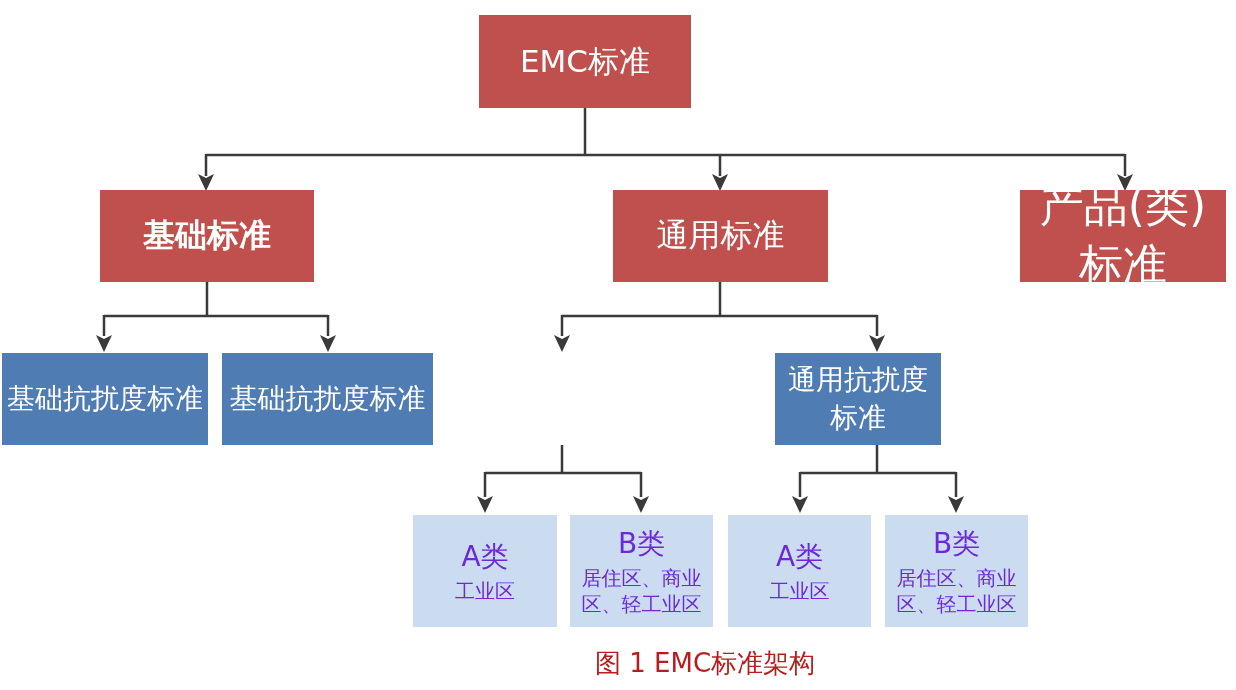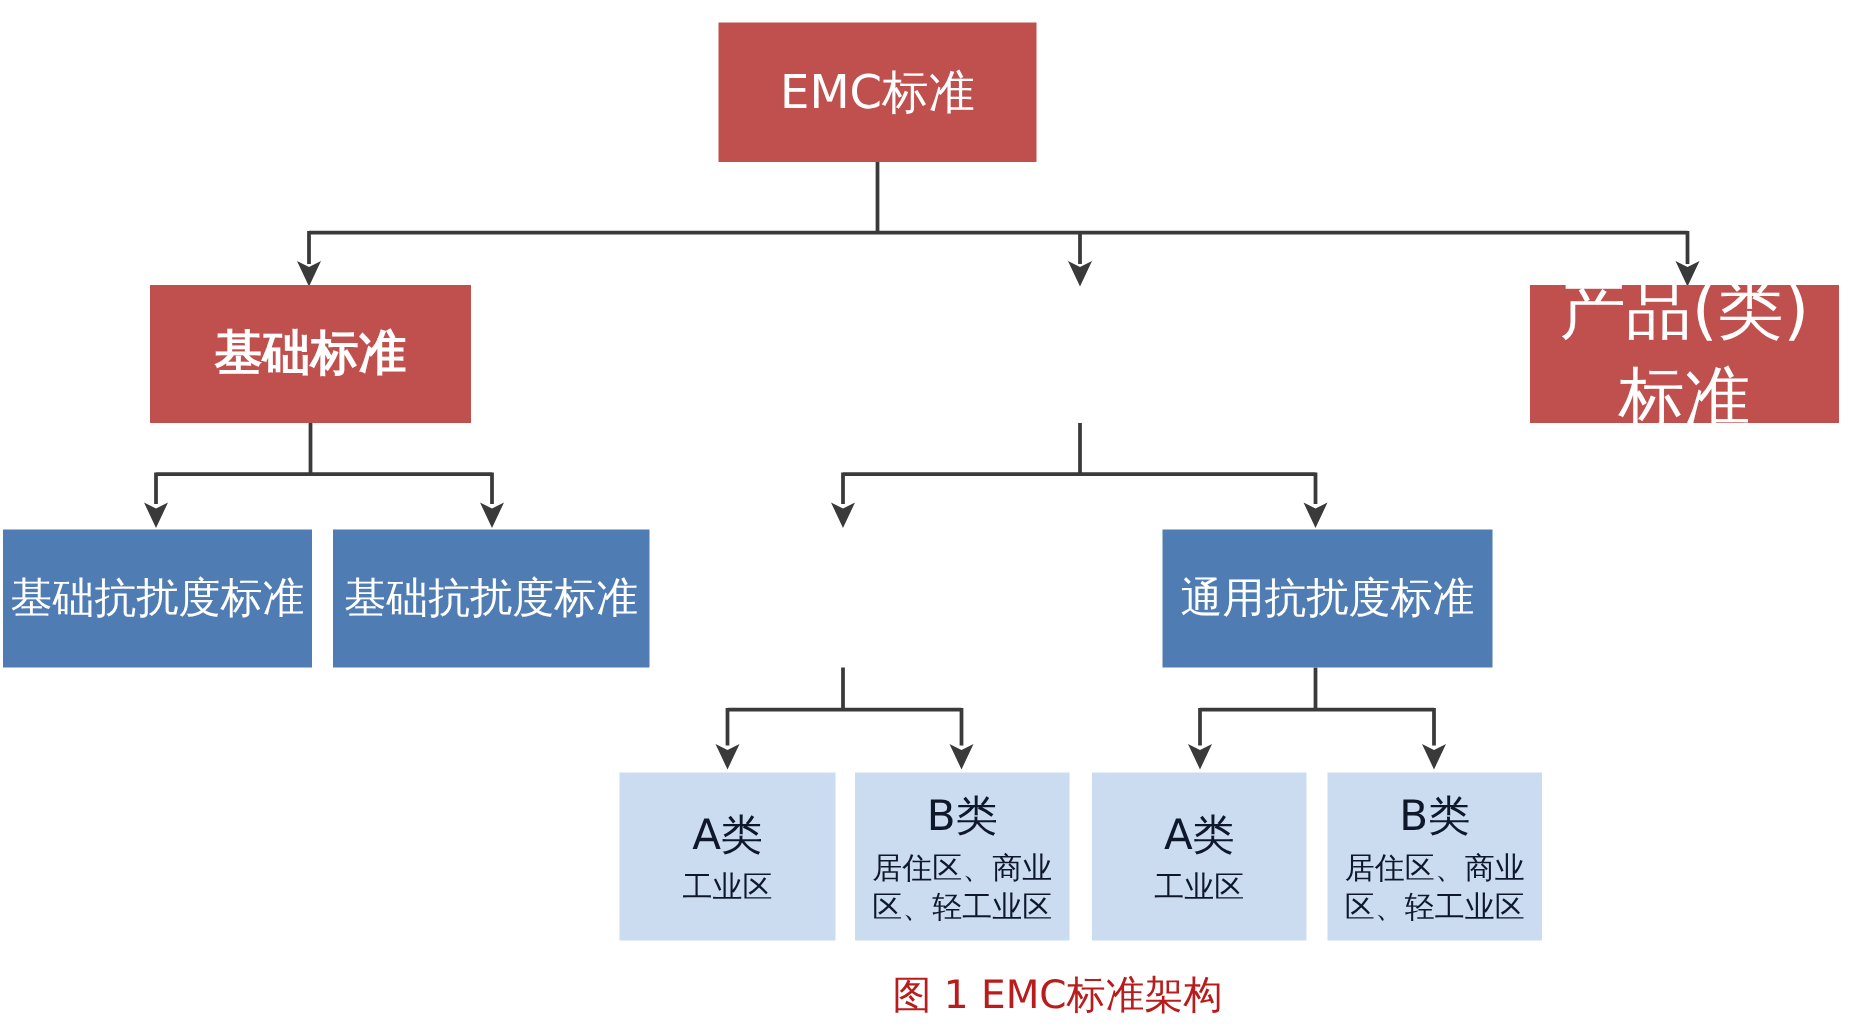--- a/index.html
+++ b/index.html
@@ -33,35 +33,35 @@
   .node-red {
     background: #c0504d;
     color: #ffffff;
   }
   .node-blue {
     background: #4f7cb2;
     color: #ffffff;
   }
   .node-light {
     background: #cbdcf0;
-    color: #0f172a;
+    color: #6d28d9;
     flex-direction: column;
   }
   .root-node {
     left: 479px; top: 15px; width: 212px; height: 93px;
     font-size: 31px; font-weight: normal;
   }
   .l2-basic   { left: 100px;  top: 190px; width: 214px; height: 92px; font-size: 32px; font-weight: bold; }
   .l2-generic { left: 613px;  top: 190px; width: 215px; height: 92px; font-size: 32px; }
   .l2-product { left: 1020px; top: 190px; width: 206px; height: 92px; font-size: 44px; }
   .l3-box { top: 353px; height: 92px; font-size: 28px; }
   .l3-basic-emission   { left: 2px;   width: 206px; }
   .l3-basic-immunity   { left: 222px; width: 211px; }
   .l3-generic-emission { left: 456px; width: 212px; }
-  .l3-generic-immunity { left: 775px; width: 220px; }
+  .l3-generic-immunity { left: 775px; width: 166px; }
   .l4-box { top: 515px; height: 112px; padding: 6px 4px; }
   .l4-a1 { left: 413px; width: 144px; }
   .l4-b1 { left: 570px; width: 143px; }
   .l4-a2 { left: 728px; width: 143px; }
   .l4-b2 { left: 885px; width: 143px; }
   .l4-title {
     font-size: 28px;
     line-height: 1.25;
   }
   .l4-subtitle {
@@ -118,20 +118,23 @@
     </g>
   </svg>
 
   <div class="node node-red root-node">
     <span>EMC标准</span>
   </div>
 
   <div class="node node-red l2-basic">
     <span>基础标准</span>
   </div>
+  <div class="node node-red l2-generic">
+    <span>通用标准</span>
+  </div>
   <div class="node node-red l2-product">
     <span>产品(类)标准</span>
   </div>
 
   <div class="node node-blue l3-box l3-basic-emission">
     <span>基础抗扰度标准</span>
   </div>
   <div class="node node-blue l3-box l3-basic-immunity">
     <span>基础抗扰度标准</span>
   </div>

